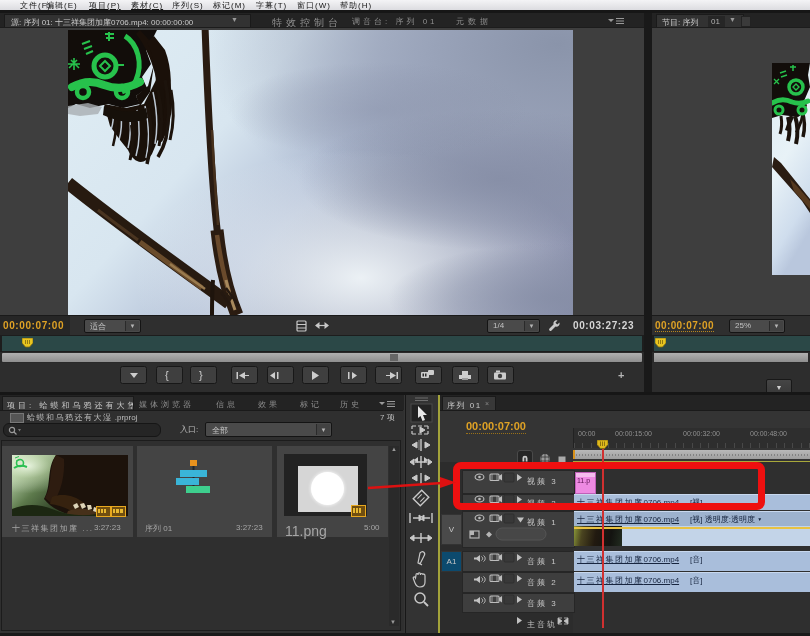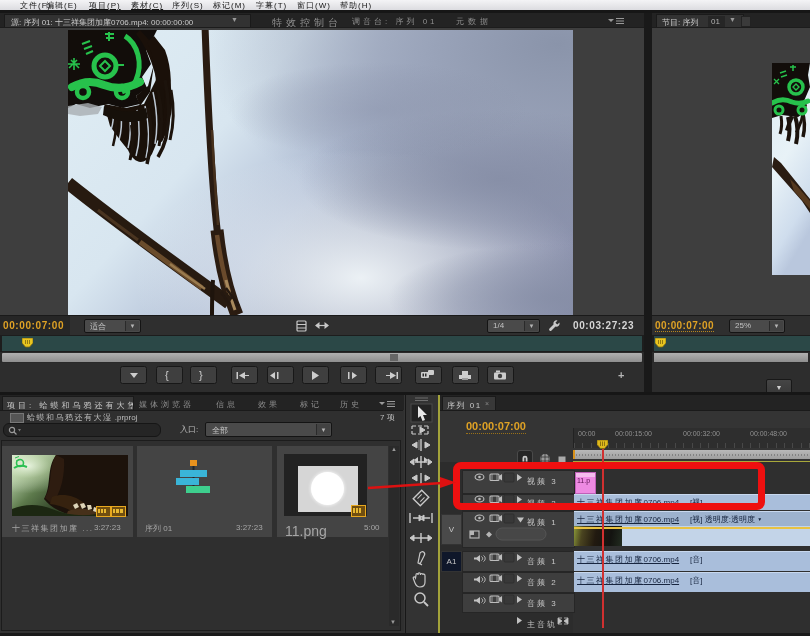--- a/index.html
+++ b/index.html
@@ -475,21 +475,21 @@
   <div class="abs" style="left:133px;top:67px;width:237px;height:174px;background:#2f2f2f;"></div>
 
   <div class="abs" style="left:22px;top:75px;width:111px;height:22px;background:#3e3e3e;border:1px solid #262626;"></div>
   <div class="abs" style="left:22px;top:99px;width:111px;height:15px;background:#3e3e3e;border:1px solid #262626;"></div>
   <div class="abs" style="left:22px;top:116px;width:111px;height:35px;background:#3e3e3e;border:1px solid #262626;"></div>
   <div class="abs" style="left:22px;top:156px;width:111px;height:19px;background:#3e3e3e;border:1px solid #262626;"></div>
   <div class="abs" style="left:22px;top:177px;width:111px;height:19px;background:#3e3e3e;border:1px solid #262626;"></div>
   <div class="abs" style="left:22px;top:198px;width:111px;height:18px;background:#3e3e3e;border:1px solid #262626;"></div>
 
   <div class="abs" style="left:1px;top:119px;width:19px;height:29px;background:#4a4a4a;border:1px solid #333;color:#c6c6c6;font-size:8px;text-align:center;line-height:29px;">V</div>
-  <div class="abs" style="left:1px;top:156px;width:19px;height:19px;background:#0f172a;border:1px solid #333;color:#c6c6c6;font-size:8px;text-align:center;line-height:19px;">A1</div>
+  <div class="abs" style="left:1px;top:156px;width:19px;height:19px;background:#0c4a6e;border:1px solid #333;color:#c6c6c6;font-size:8px;text-align:center;line-height:19px;">A1</div>
   <svg class="abs" style="left:22px;top:67px;" width="111" height="174" viewBox="0 0 111 174">
     <defs>
       <g id="eye">
           <ellipse cx="4.5" cy="3" rx="4.4" ry="3" fill="none" stroke="#bdbdbd" stroke-width="1.1"></ellipse>
           <circle cx="4.5" cy="3" r="1.3" fill="#bdbdbd"></circle>
         </g>
       <g id="fbox">
           <rect x="0" y="0" width="9" height="6.5" rx="1" fill="none" stroke="#bdbdbd" stroke-width="1.1"></rect>
           <path d="M2,0 v6.5 M7,0 v6.5" stroke="#bdbdbd" stroke-width="0.7"></path>
           <path d="M9,2 l3,-2 v6.5 l-3,-2 z" fill="#bdbdbd"></path>

